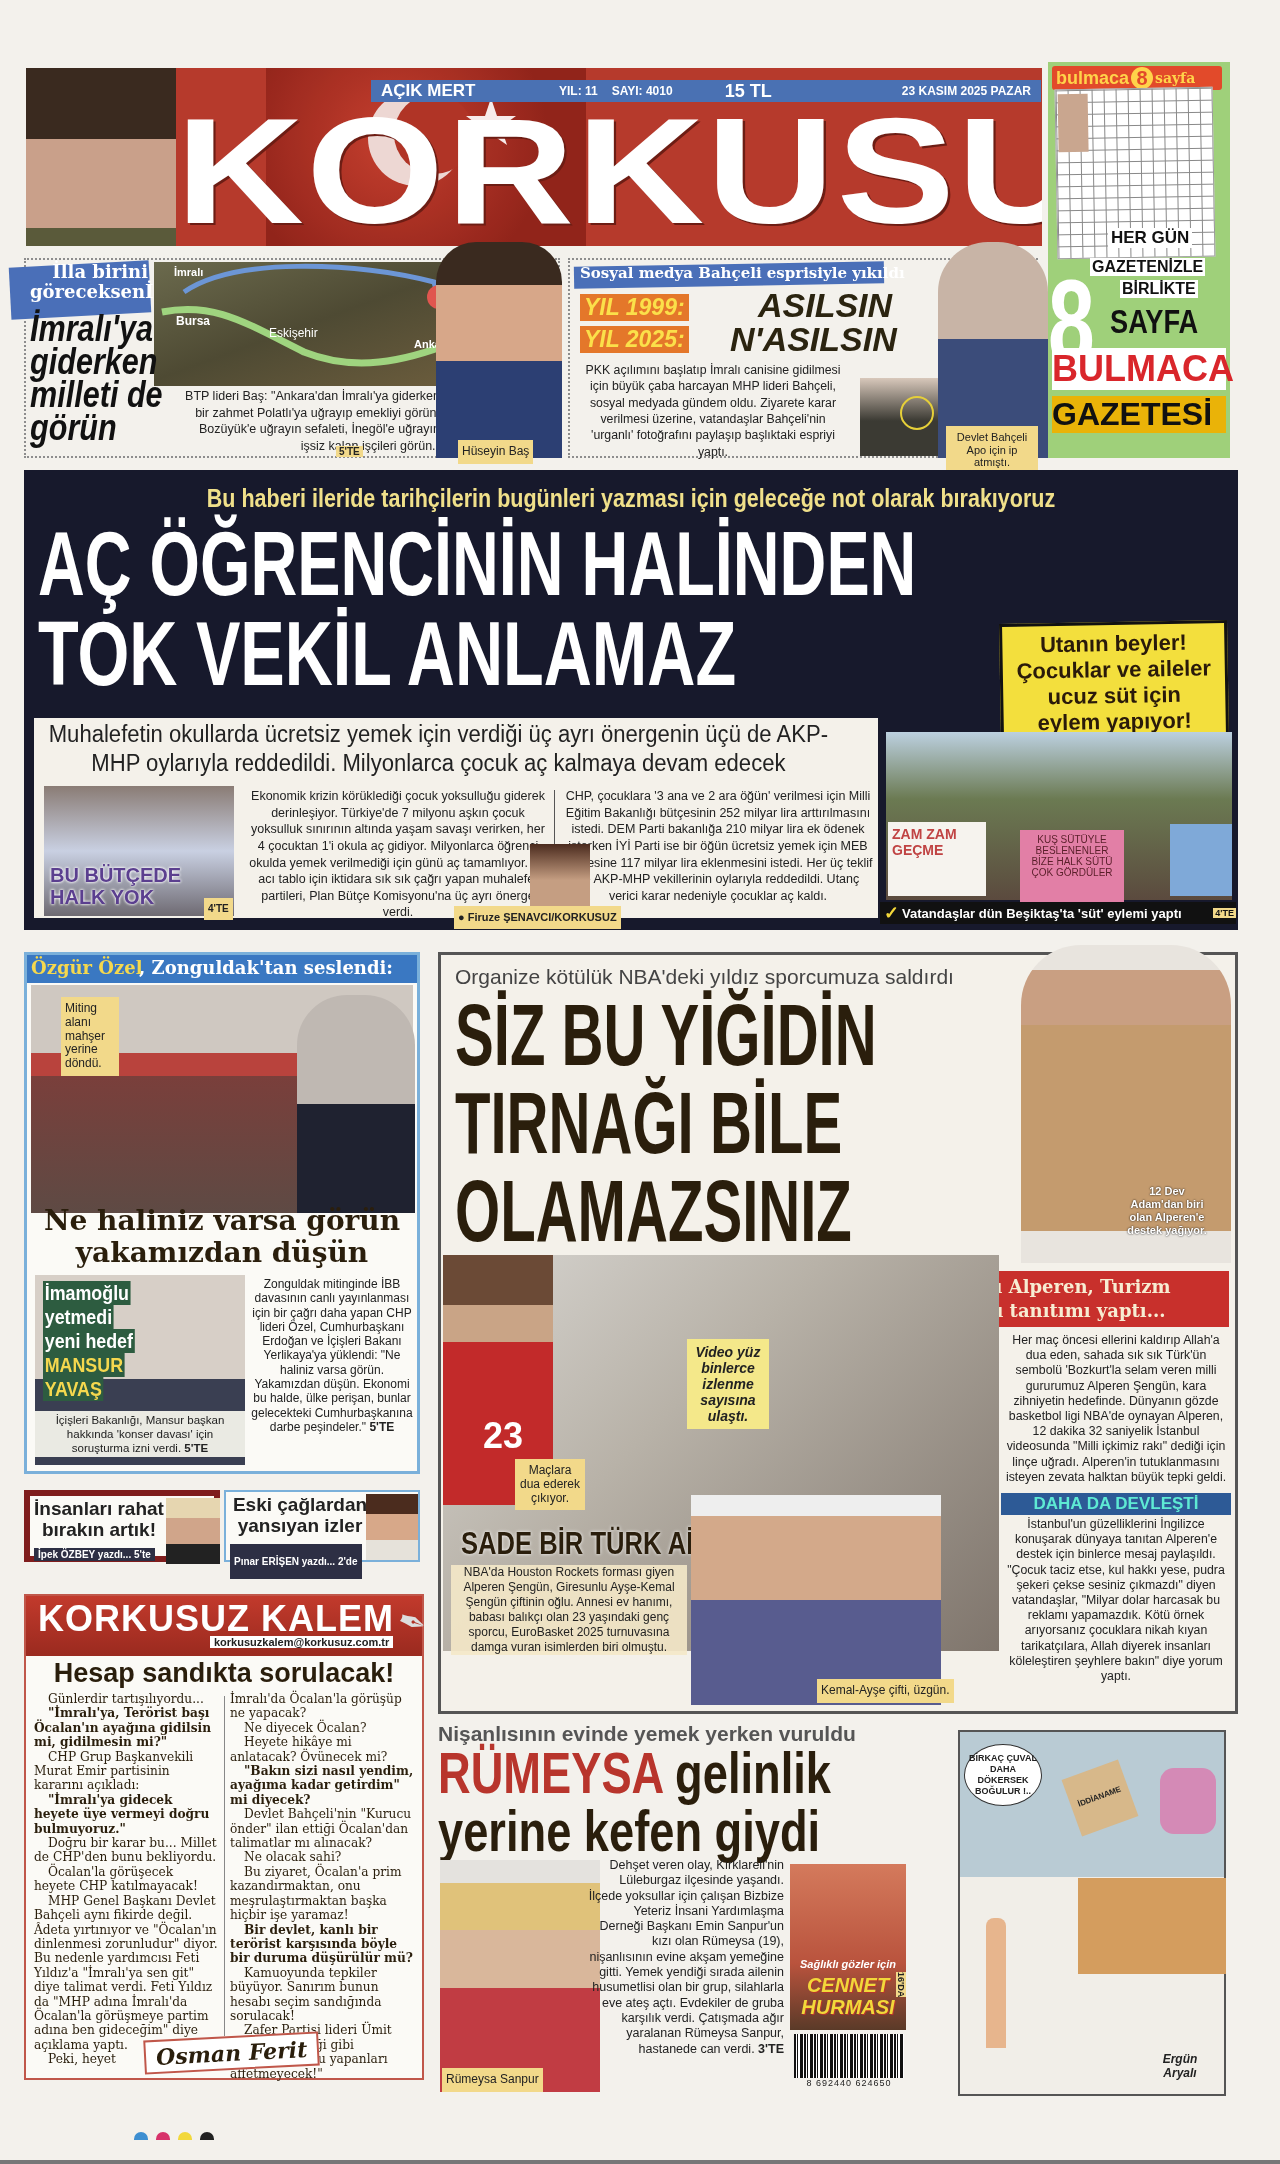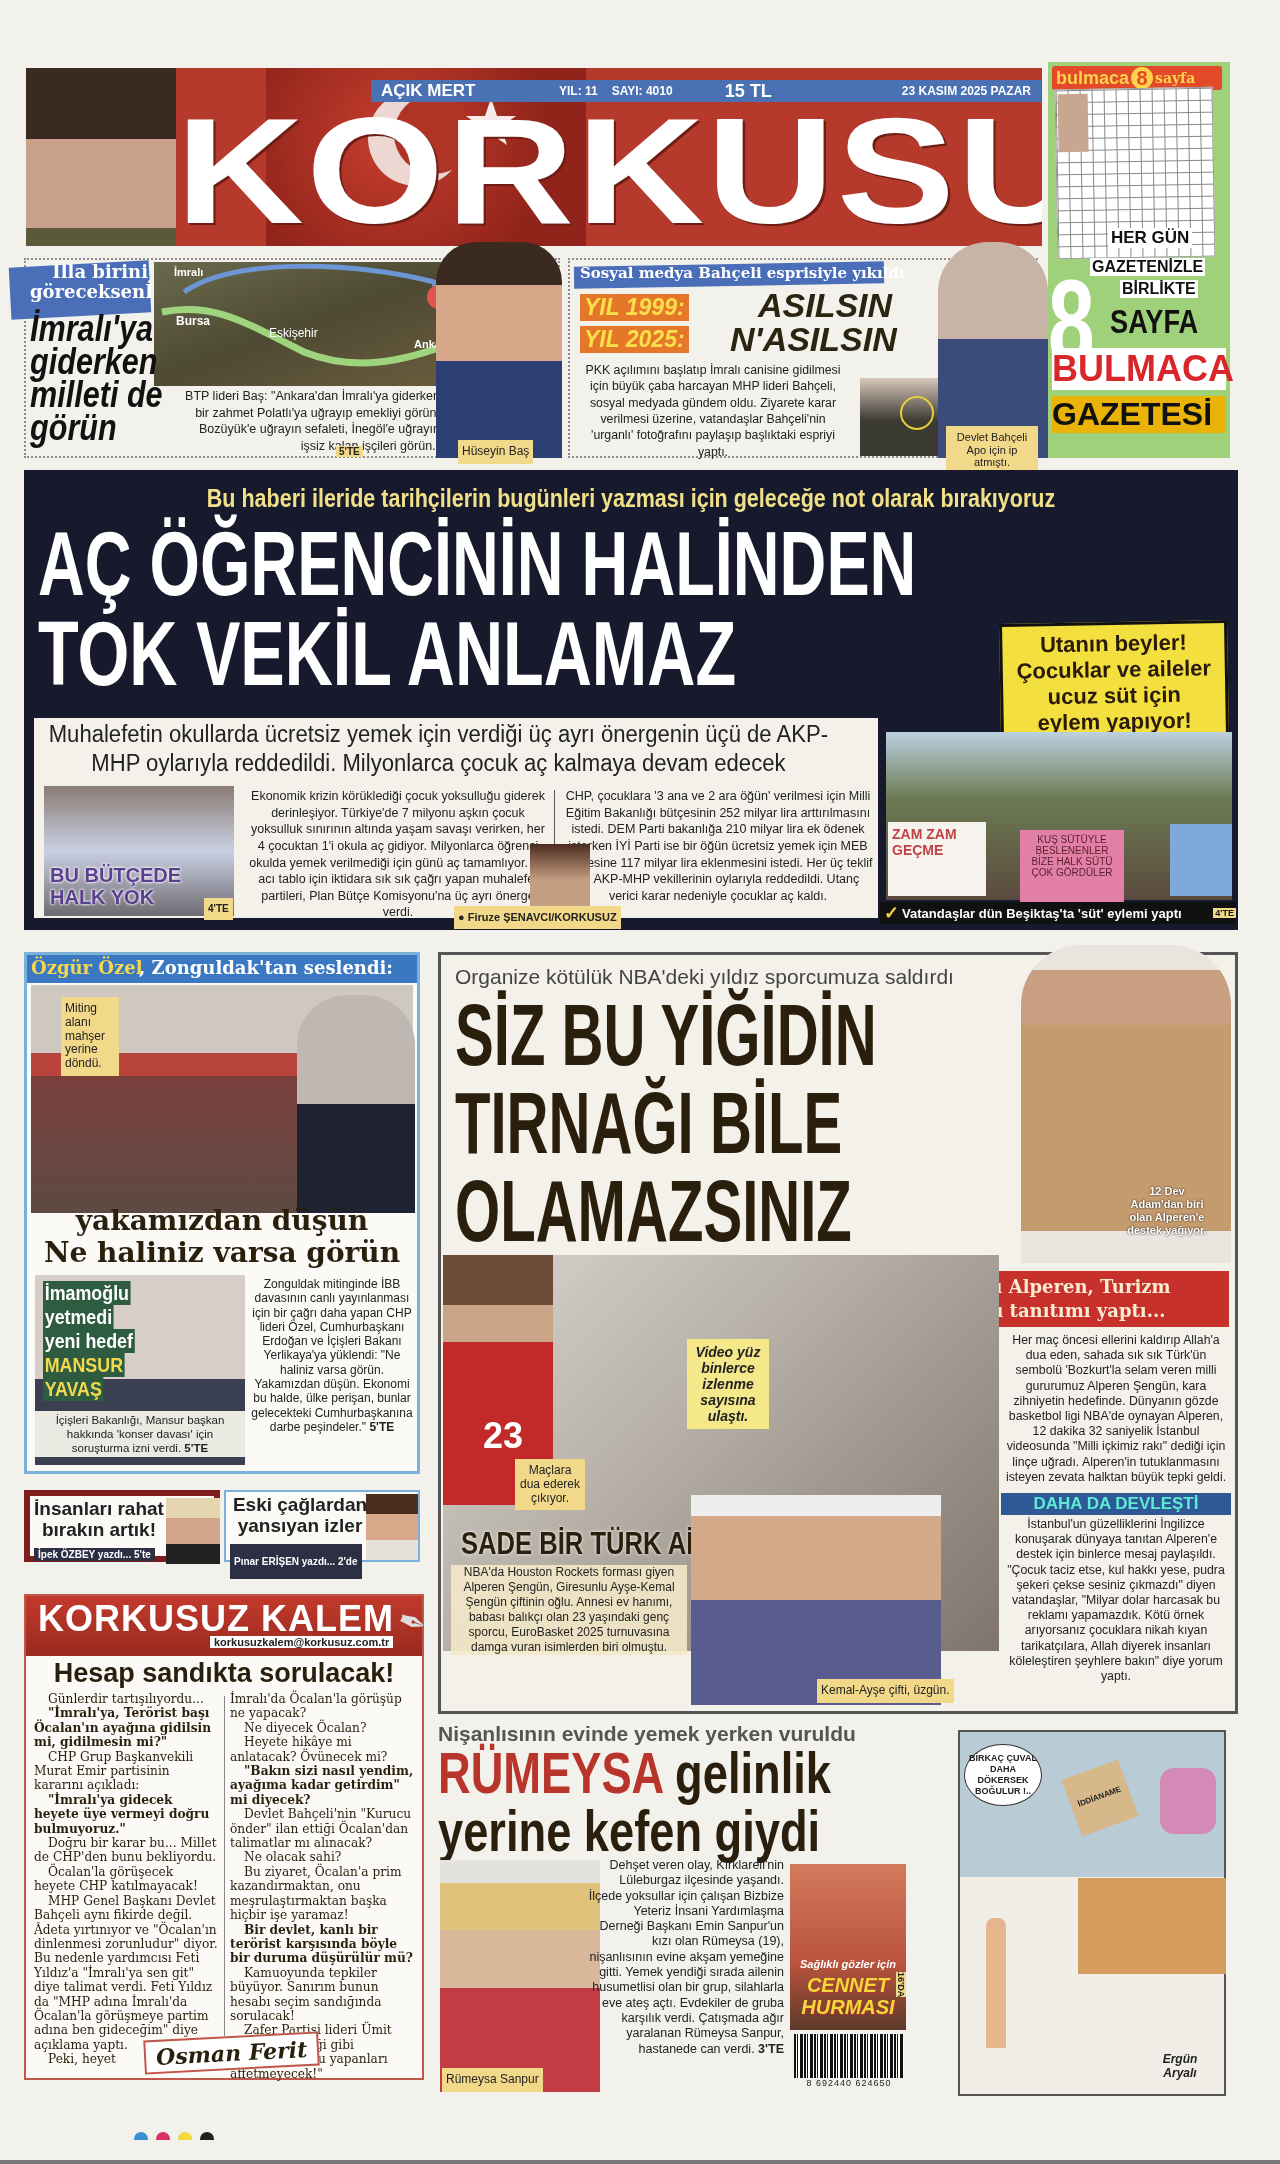--- a/index.html
+++ b/index.html
@@ -143,22 +143,22 @@
 
 <div class="abs" style="left:24px;top:952px;width:396px;height:522px;border:3px solid #7ab0da;background:#fbfaf6">
   <div class="abs" style="left:0;top:0;width:390px;height:28px;background:#3a78c2">
     <span class="serif" style="position:absolute;left:4px;top:2px;color:#f5d84e;font-weight:bold;font-size:18px">Özgür Özel</span>
     <span class="serif" style="position:absolute;left:112px;top:2px;color:#fff;font-weight:bold;font-size:18px">, Zonguldak'tan seslendi:</span>
   </div>
   <div class="abs photo" style="left:4px;top:30px;width:382px;height:228px;background:linear-gradient(180deg,#cfc8c1 0 30%,#b9433d 30% 40%,#7a3f3b 40%,#5e4a44)"></div>
   <div class="abs photo" style="left:270px;top:40px;width:118px;height:218px;background:linear-gradient(180deg,#bfb8b2 0 50%,#1f2230 50%);border-radius:50px 50px 0 0"></div>
   <div class="abs cap" style="left:34px;top:42px;font-size:12px;width:58px">Miting alanı mahşer yerine döndü.</div>
   <div class="abs serif" style="left:0;top:250px;width:390px;text-align:center;color:#2a1e0c;font-weight:bold;font-size:28px;line-height:32px">
+    <div>Ne haliniz varsa görün</div>
     <div>yakamızdan düşün</div>
-    <div>Ne haliniz varsa görün</div>
   </div>
   <div class="abs photo" style="left:8px;top:320px;width:210px;height:190px;background:linear-gradient(180deg,#d7cfc7 0 55%,#3a3f52 55%)">
     <div class="abs" style="left:8px;top:6px;font-weight:900;font-size:21px;line-height:24px;transform:scaleX(.85);transform-origin:left top">
       <div style="background:#2d5c40;color:#fff;padding:0 2px;display:inline-block">İmamoğlu</div><br>
       <div style="background:#2d5c40;color:#fff;padding:0 2px;display:inline-block">yetmedi</div><br>
       <div style="background:#2d5c40;color:#fff;padding:0 2px;display:inline-block">yeni hedef</div><br>
       <div style="background:#2d5c40;color:#f5d84e;padding:0 2px;display:inline-block">MANSUR</div><br>
       <div style="background:#2d5c40;color:#f5d84e;padding:0 2px;display:inline-block">YAVAŞ</div>
     </div>
     <div class="abs" style="left:0;top:136px;width:210px;background:rgba(250,248,240,.92);font-size:11.5px;line-height:14px;padding:2px 4px;text-align:center">

